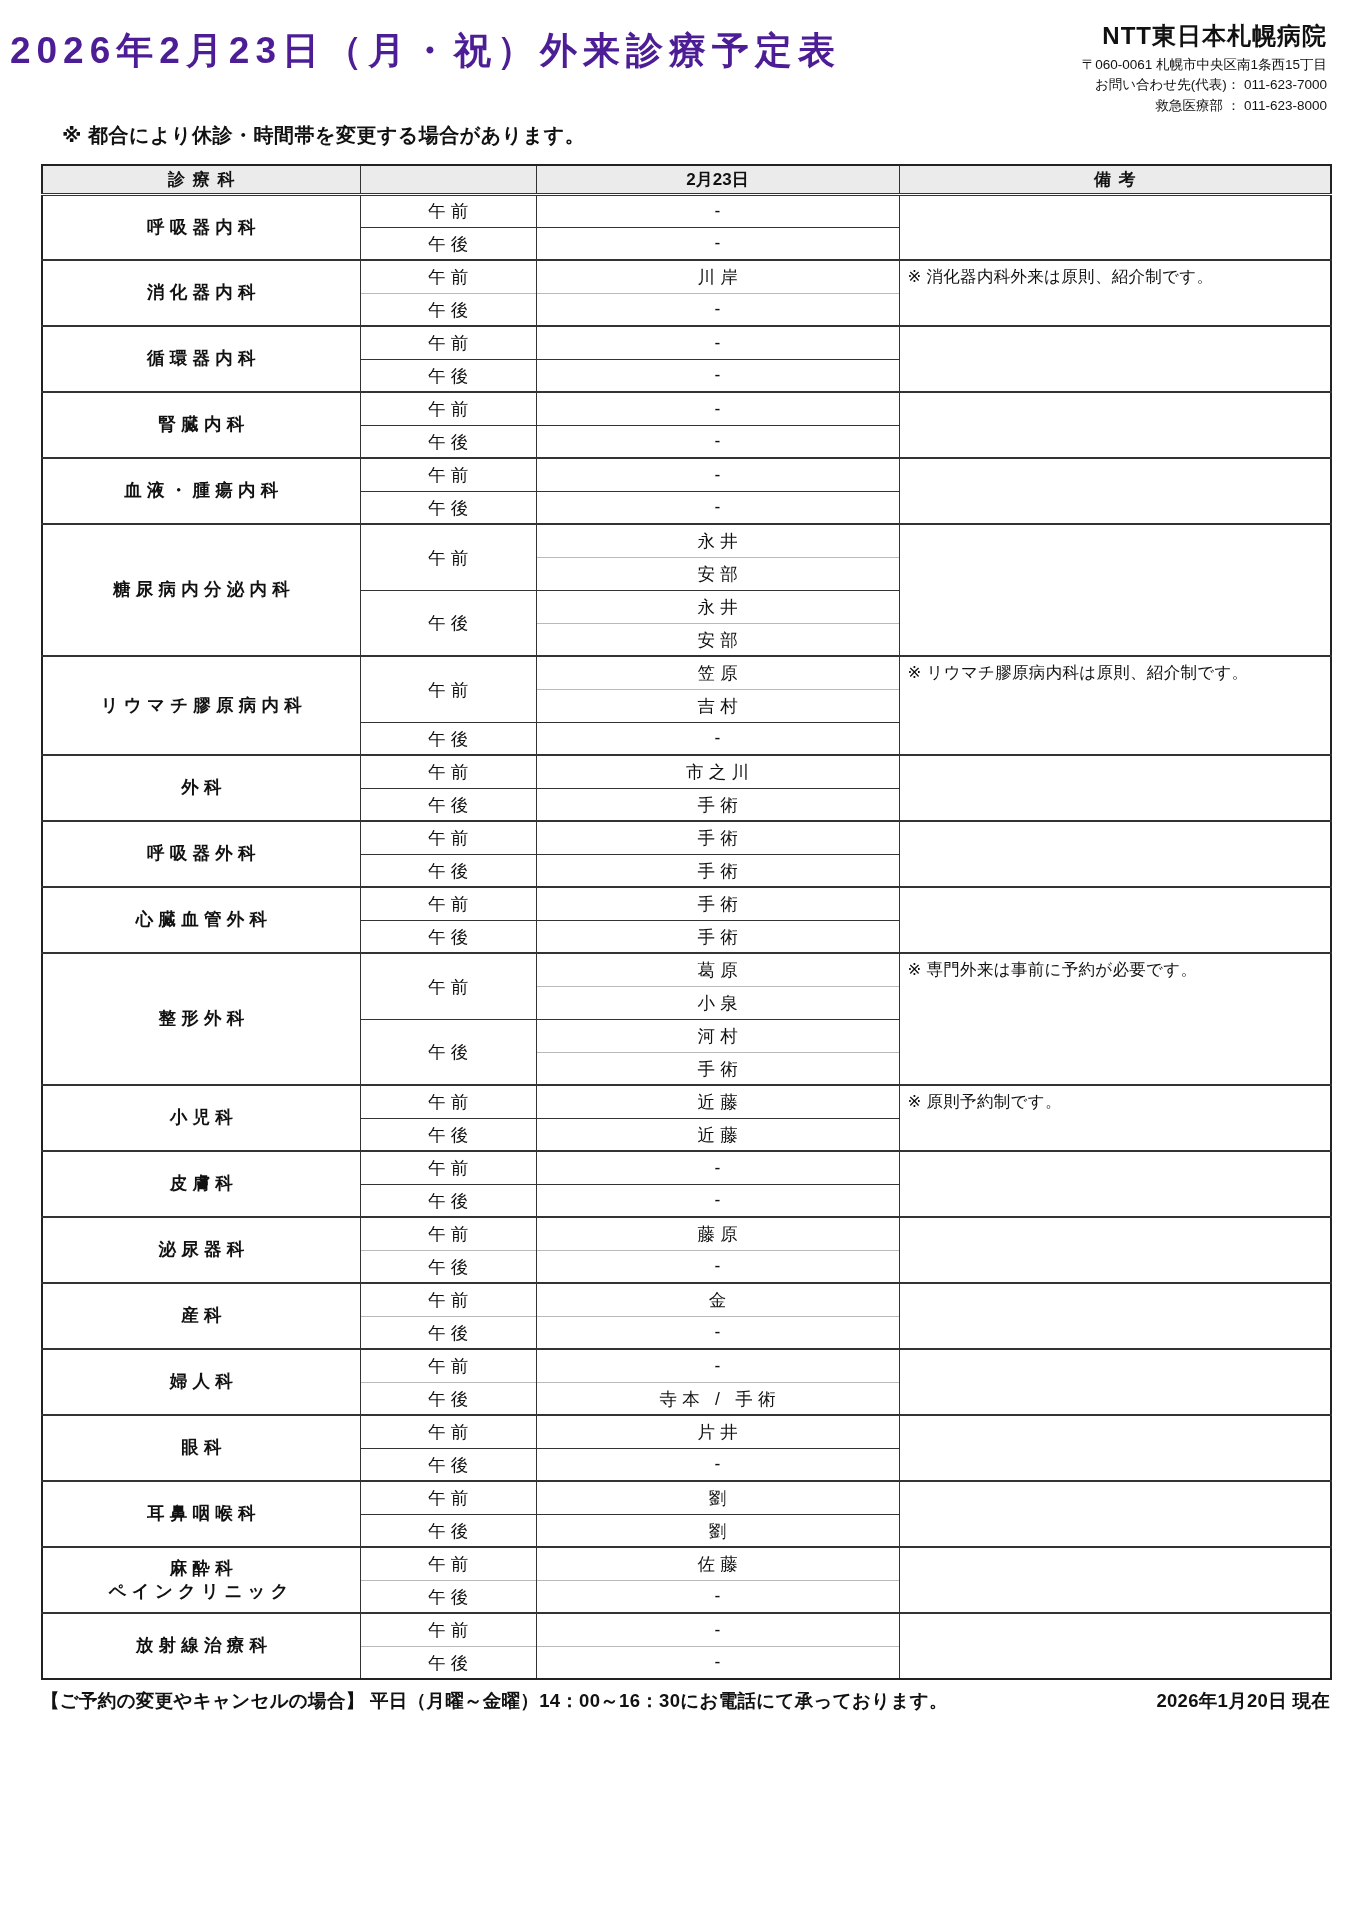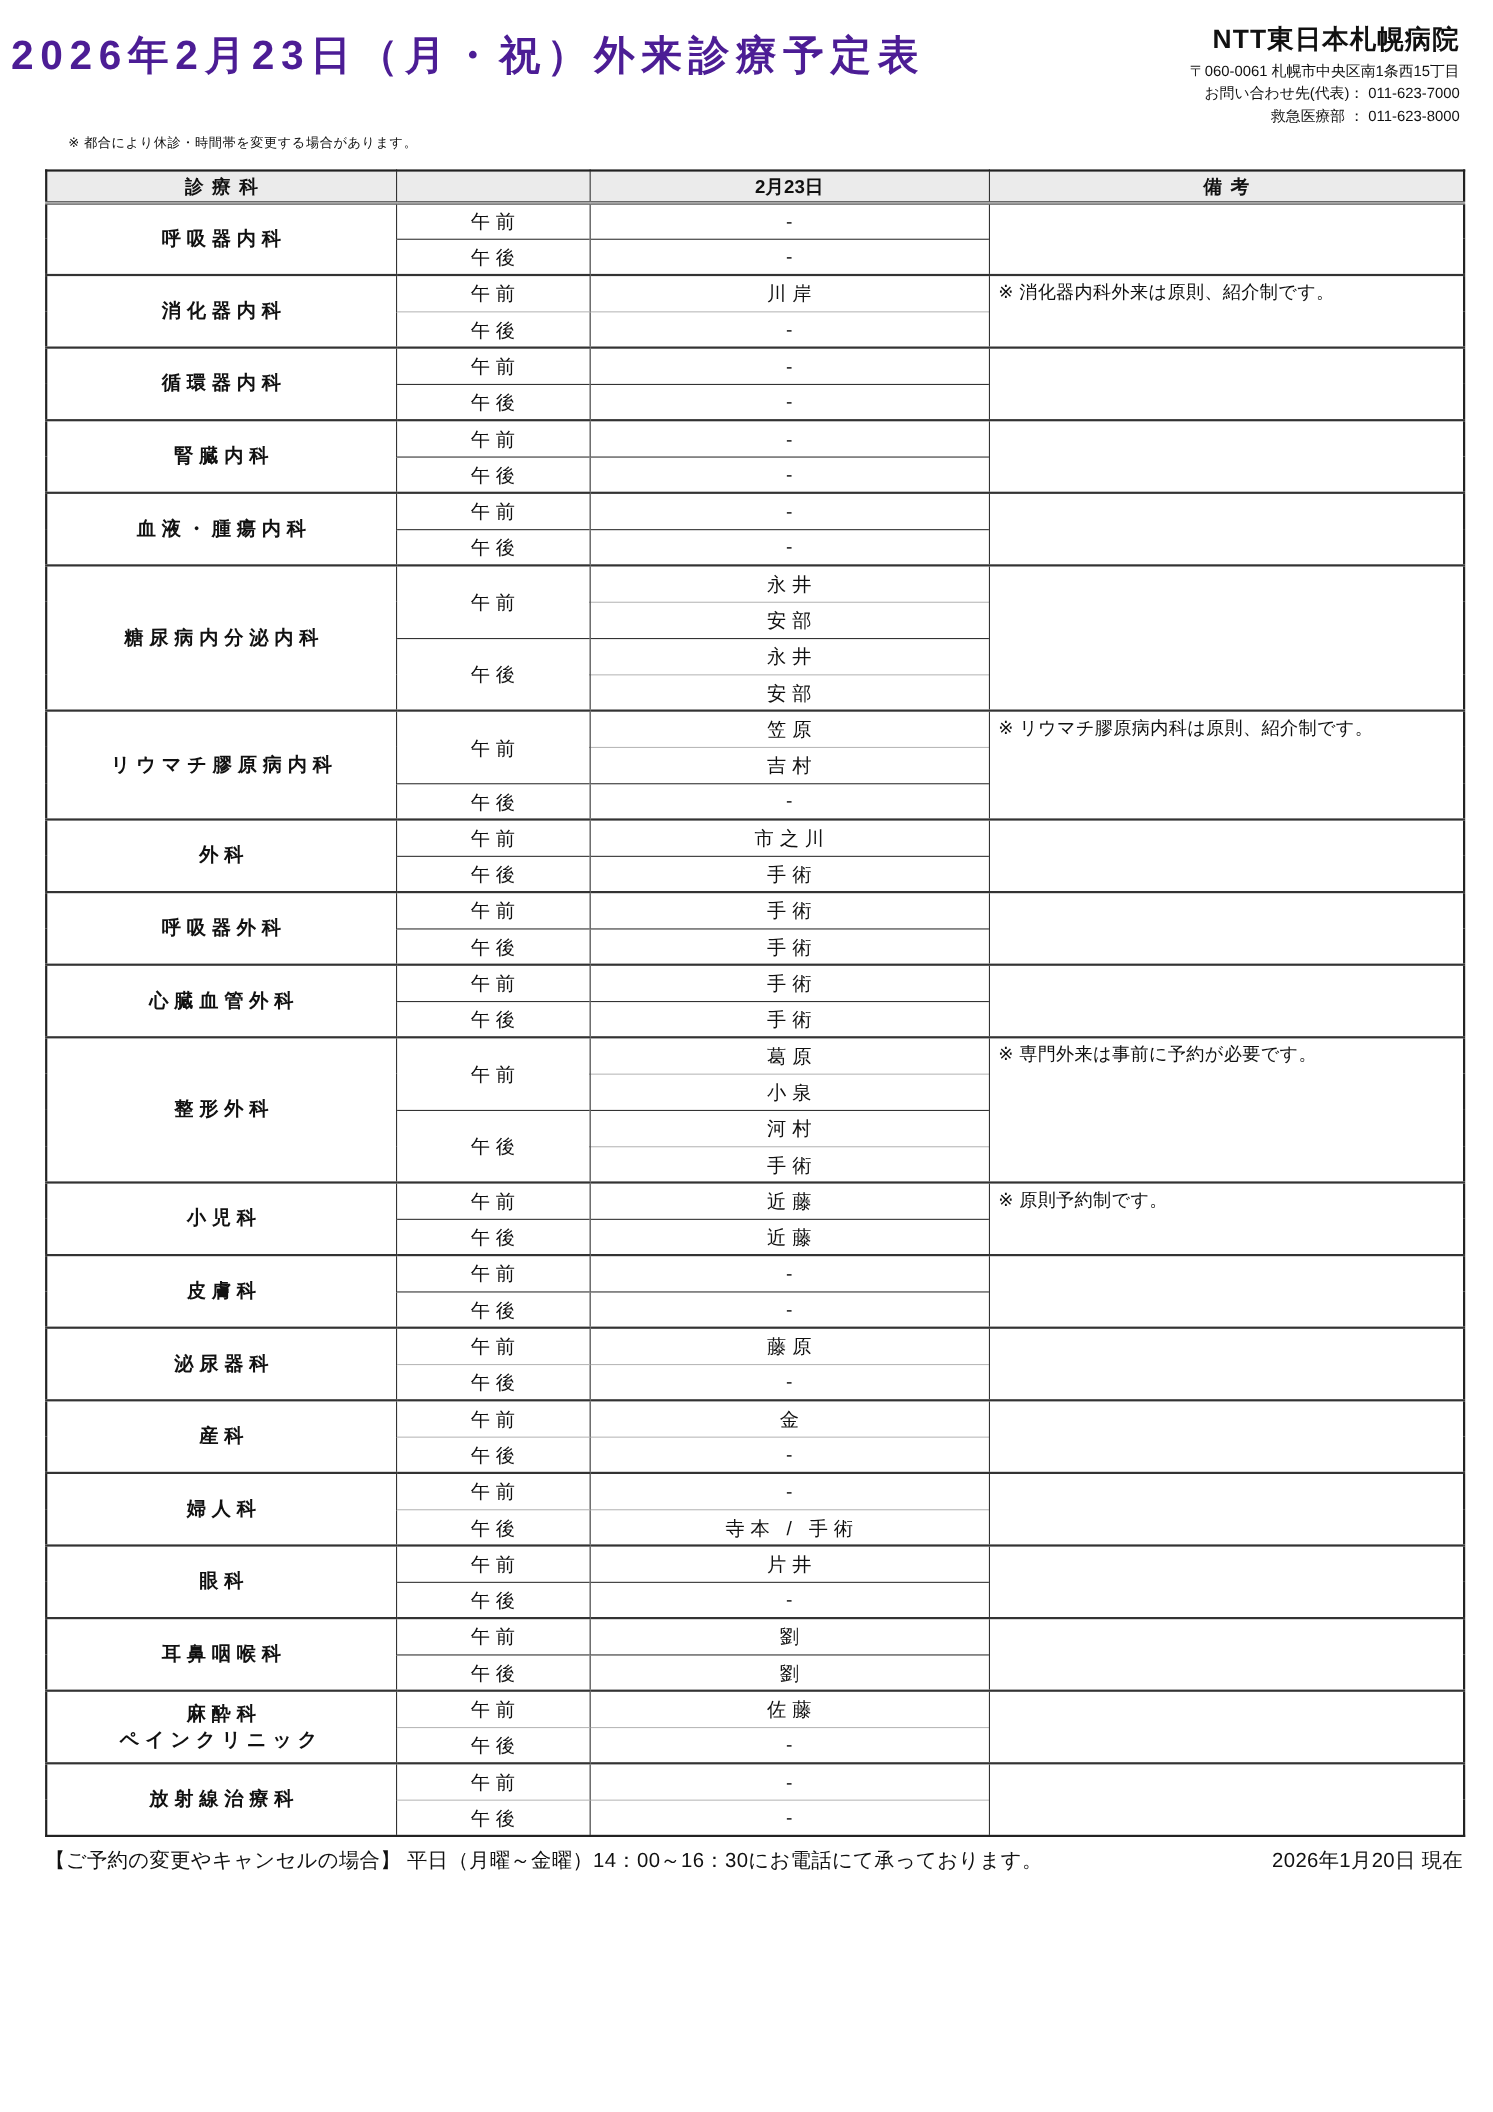--- a/index.html
+++ b/index.html
@@ -15,21 +15,21 @@
   .title-wrap{width:845px;text-align:center;padding-top:6px;}
   .main-title{
     margin:0;font-size:37px;font-weight:700;letter-spacing:6px;text-indent:6px;
     white-space:nowrap;color:#4c1d95;
   }
   .hosp{flex:1;text-align:right;padding-right:30px;padding-top:0;}
   .hosp-name{font-size:24px;font-weight:700;letter-spacing:1px;margin:0 0 3px 0;}
   .hosp-line{font-size:13.5px;line-height:1.5;margin:0;}
 
   .hours{margin:12px 0 0 45px;font-size:20px;font-weight:700;letter-spacing:1px;}
-  .change-note{margin:6px 0 0 62px;font-size:12px;letter-spacing:0.5px;}
+  .change-note{margin:6px 0 0 62px;font-size:20px;letter-spacing:0.5px;font-weight:bold;}
 
   
   table.sched{
     border-collapse:collapse;table-layout:fixed;
     margin:15px 0 0 41px;width:1289px;
     border:2px solid #222;
   }
   col.c-dept{width:318px;}
   col.c-time{width:176px;}
   col.c-date{width:363px;}
@@ -60,21 +60,21 @@
     font-size:16.5px;padding:5px 8px 0 8px;line-height:1.3;letter-spacing:0.3px;
   }
   tr.dept-first > td{border-top:2px solid #333;}
   td.sep-dark{border-top:1px solid #333;}
   td.sep-light{border-top:1px solid #b9b9b9;}
   td.sub-light{border-top:1px solid #b9b9b9;}
 
   
   .footer{
     display:flex;justify-content:space-between;align-items:baseline;
-    width:1289px;margin:8px 0 0 41px;font-size:18.5px;font-weight:400;letter-spacing:0.3px;gap:23px;
+    width:1289px;margin:8px 0 0 41px;font-size:18.5px;font-weight:700;letter-spacing:0.3px;gap:23px;
   }
 </style>
 </head>
 <body>
 
 <div class="page">
 
   <div class="top">
     <div class="title-wrap">
       <h1 class="main-title">2026年2月23日（月・祝）外来診療予定表</h1>

